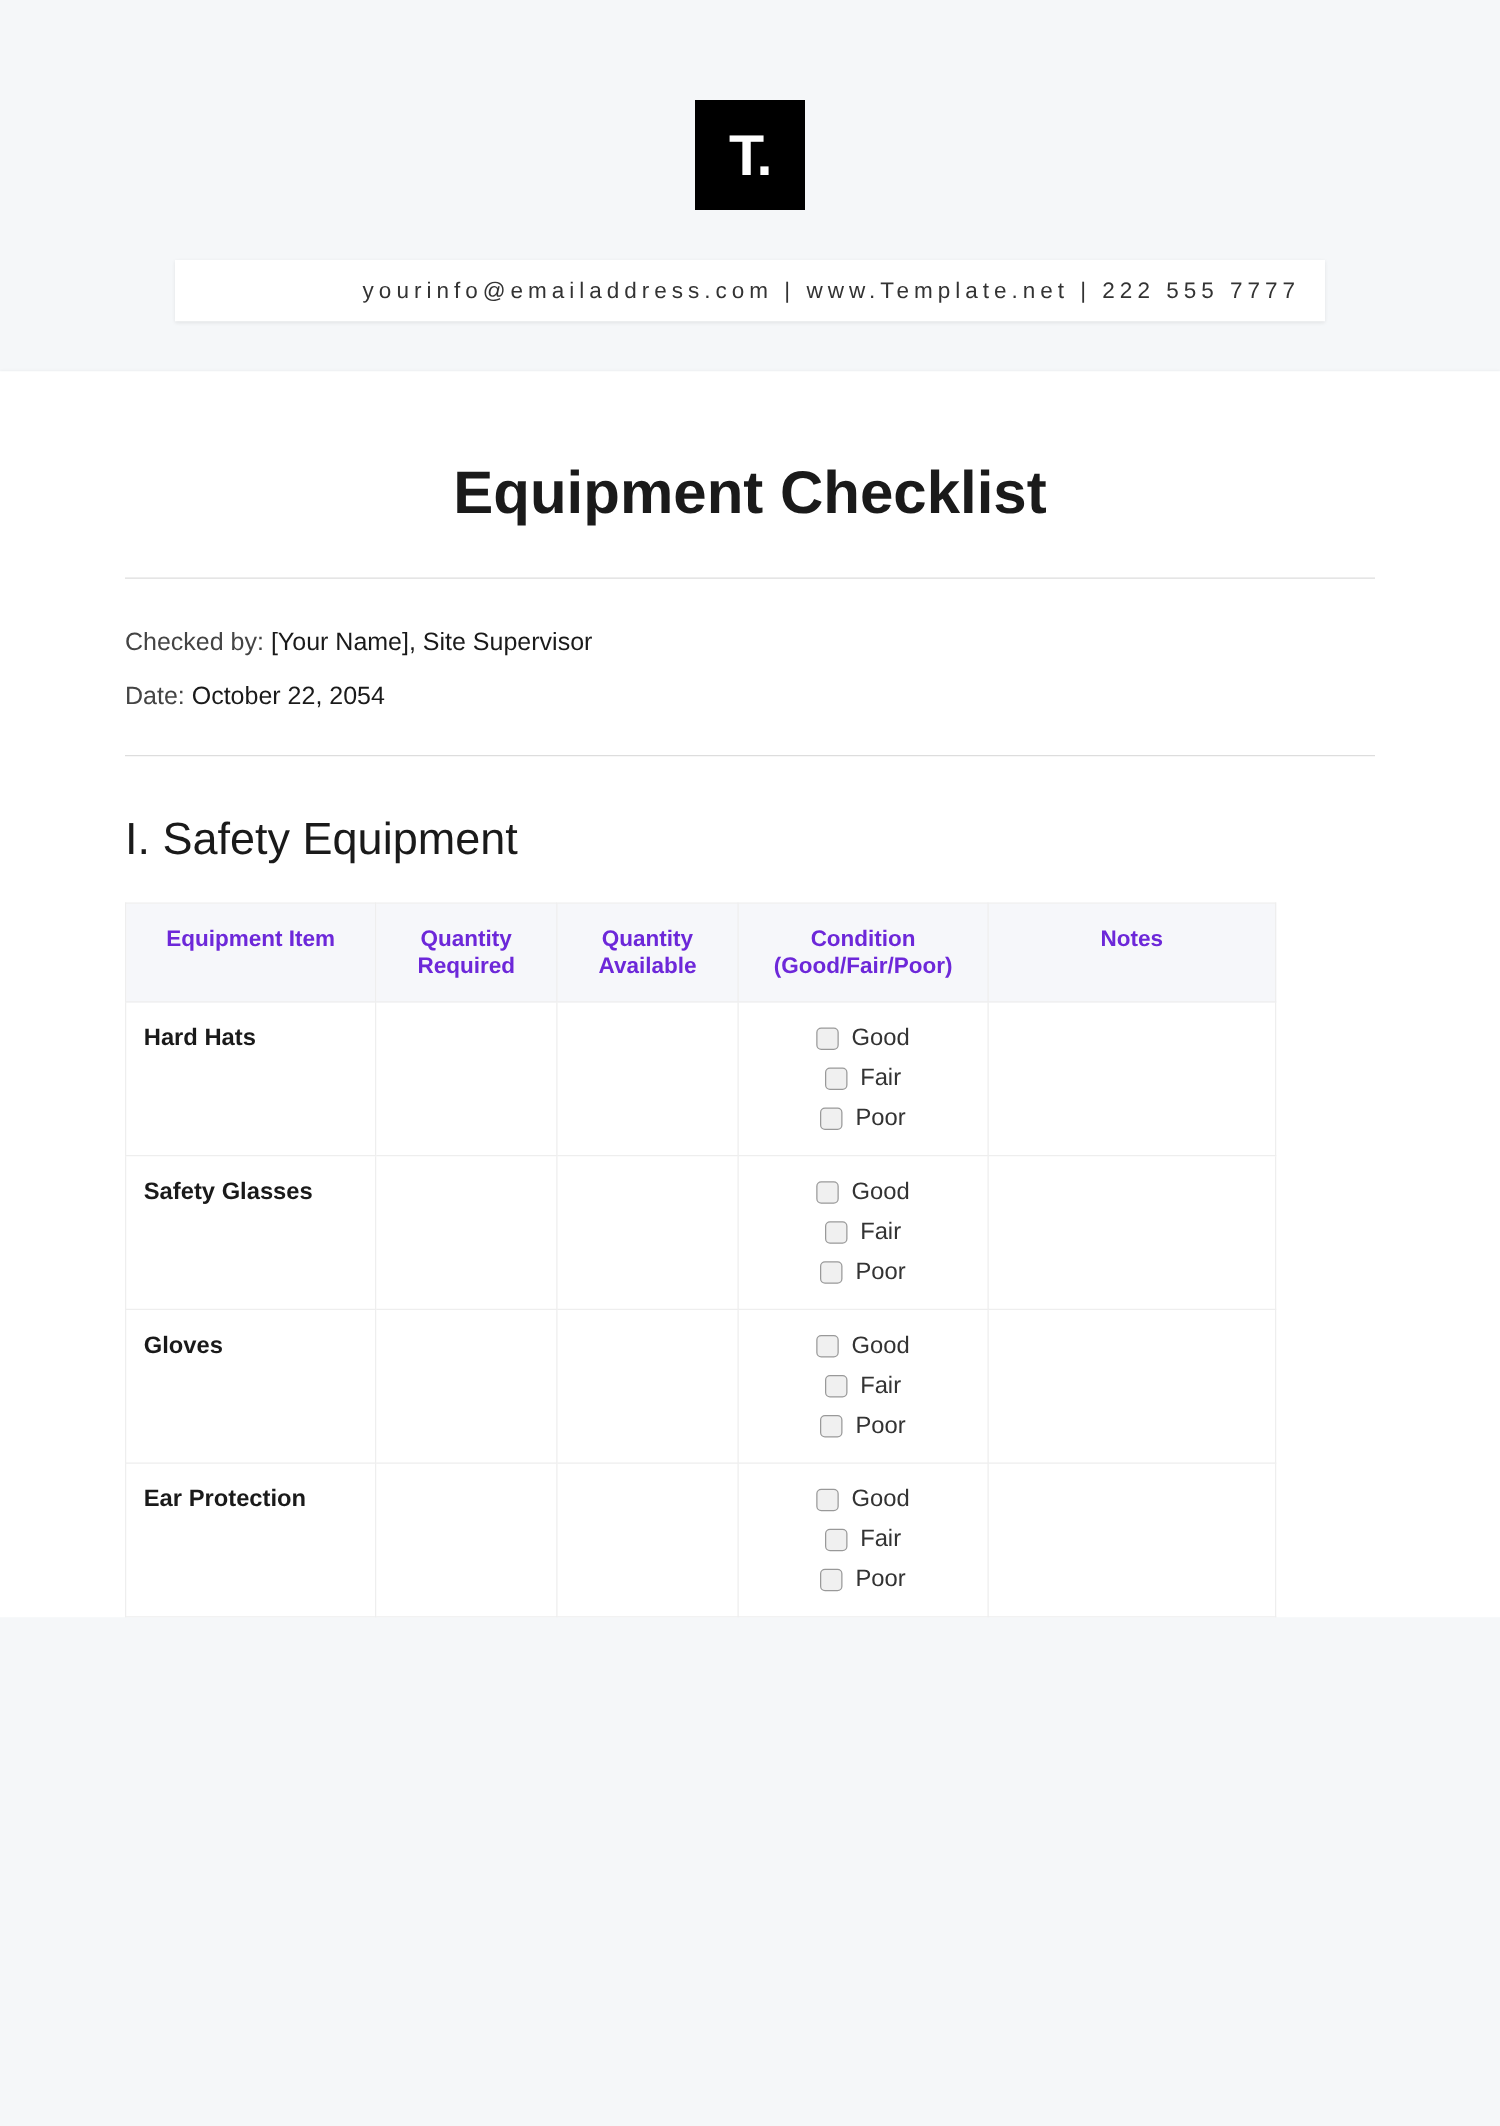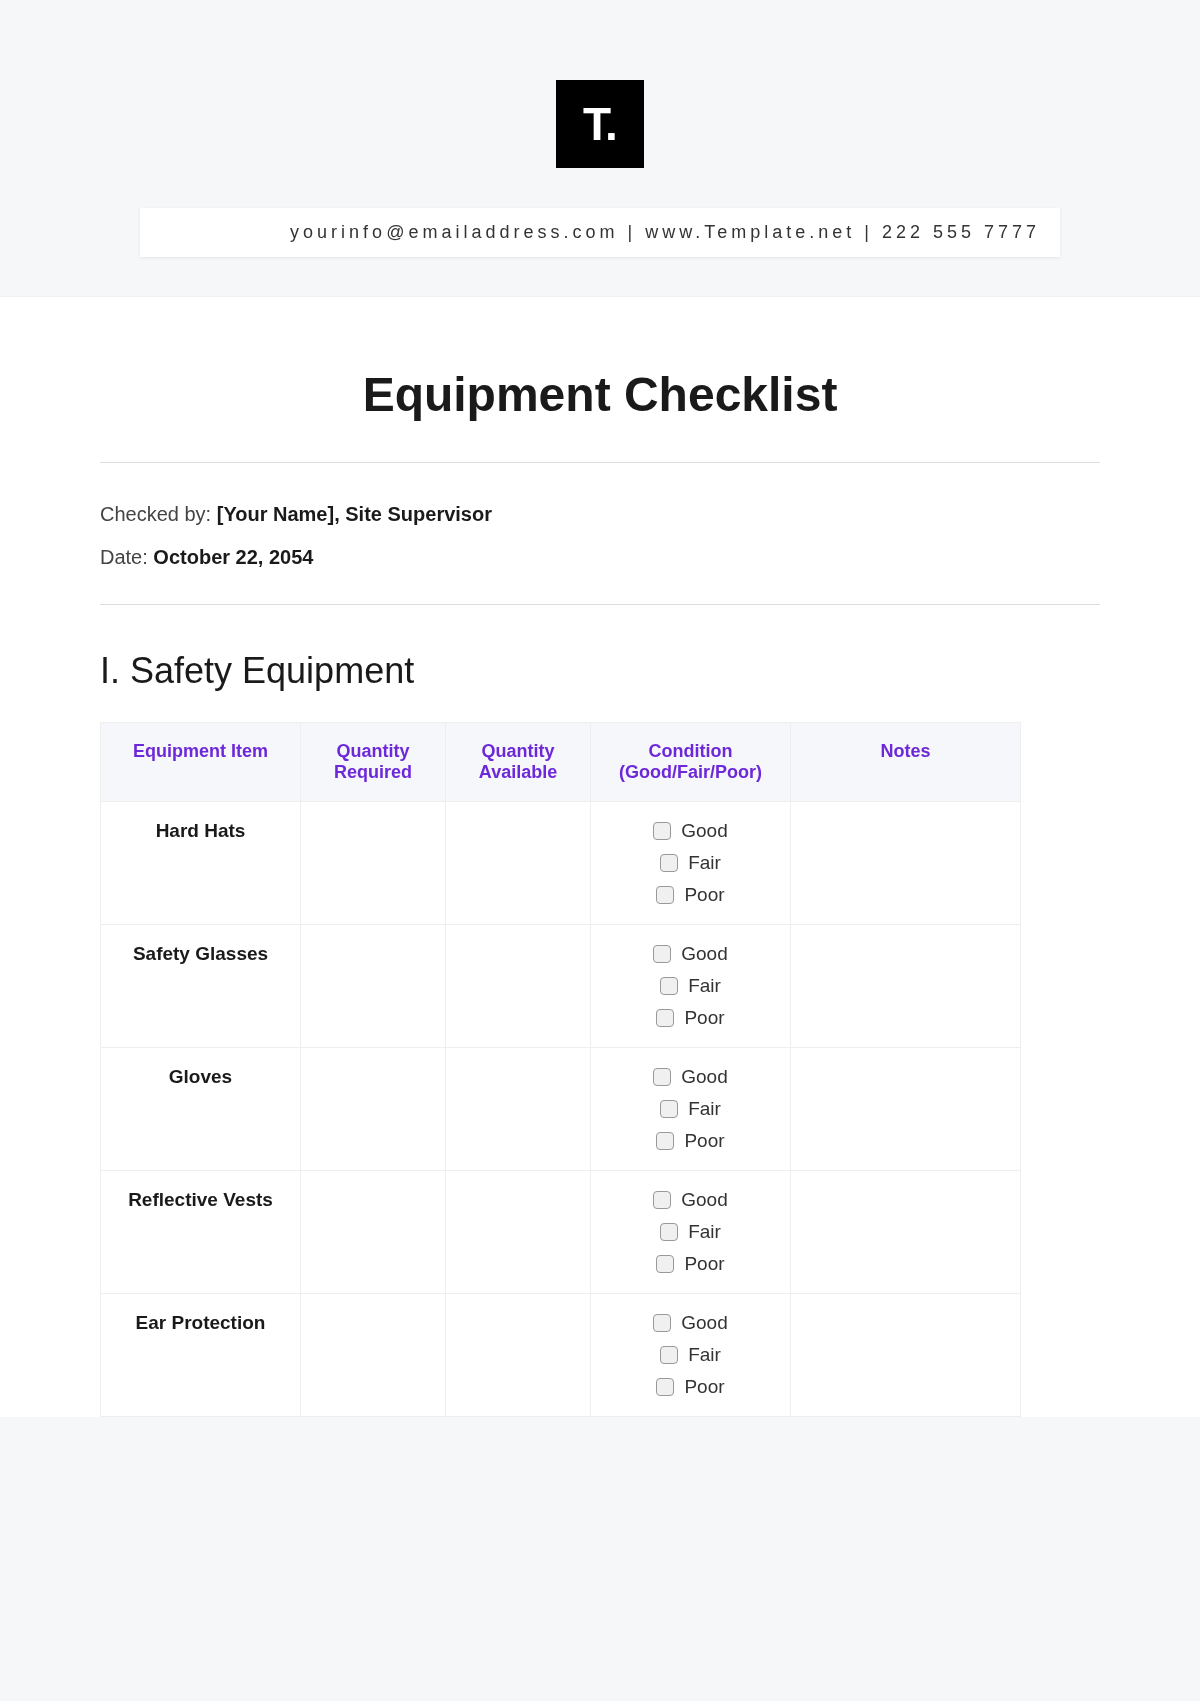--- a/index.html
+++ b/index.html
@@ -58,21 +58,21 @@
       border: none;
       border-top: 1px solid #ddd;
       margin-bottom: 40px;
     }
     .field-line {
       font-size: 20px;
       color: #444;
       margin-bottom: 20px;
     }
     .field-line .bold {
-      font-weight: 700;
+      font-weight: 400;
       color: #1a1a1a;
     }
     .section-heading {
       font-size: 36px;
       font-weight: 400;
       color: #1a1a1a;
       margin-top: 45px;
       margin-bottom: 30px;
     }
     .equip-table {
@@ -91,21 +91,20 @@
       border: 1px solid #eee;
     }
     .equip-table td {
       border: 1px solid #eee;
       padding: 18px 14px;
       vertical-align: top;
       font-size: 19px;
     }
     .equip-table td.item-name {
       font-weight: 700;
-      text-align: center;
       color: #1a1a1a;
     }
     .col-item { width: 200px; }
     .col-req { width: 145px; }
     .col-avail { width: 145px; }
     .col-cond { width: 200px; }
     .col-notes { width: 230px; }
     .condition-row {
       display: flex;
       align-items: center;
@@ -218,40 +217,20 @@
               <span class="cond-label">Fair</span>
             </div>
             <div class="condition-row">
               <span class="check-box"></span>
               <span class="cond-label">Poor</span>
             </div>
           </td>
           <td></td>
         </tr>
         <tr>
-          <td class="item-name">Reflective Vests</td>
-          <td></td>
-          <td></td>
-          <td>
-            <div class="condition-row">
-              <span class="check-box"></span>
-              <span class="cond-label">Good</span>
-            </div>
-            <div class="condition-row">
-              <span class="check-box"></span>
-              <span class="cond-label">Fair</span>
-            </div>
-            <div class="condition-row">
-              <span class="check-box"></span>
-              <span class="cond-label">Poor</span>
-            </div>
-          </td>
-          <td></td>
-        </tr>
-        <tr>
           <td class="item-name">Ear Protection</td>
           <td></td>
           <td></td>
           <td>
             <div class="condition-row">
               <span class="check-box"></span>
               <span class="cond-label">Good</span>
             </div>
             <div class="condition-row">
               <span class="check-box"></span>

